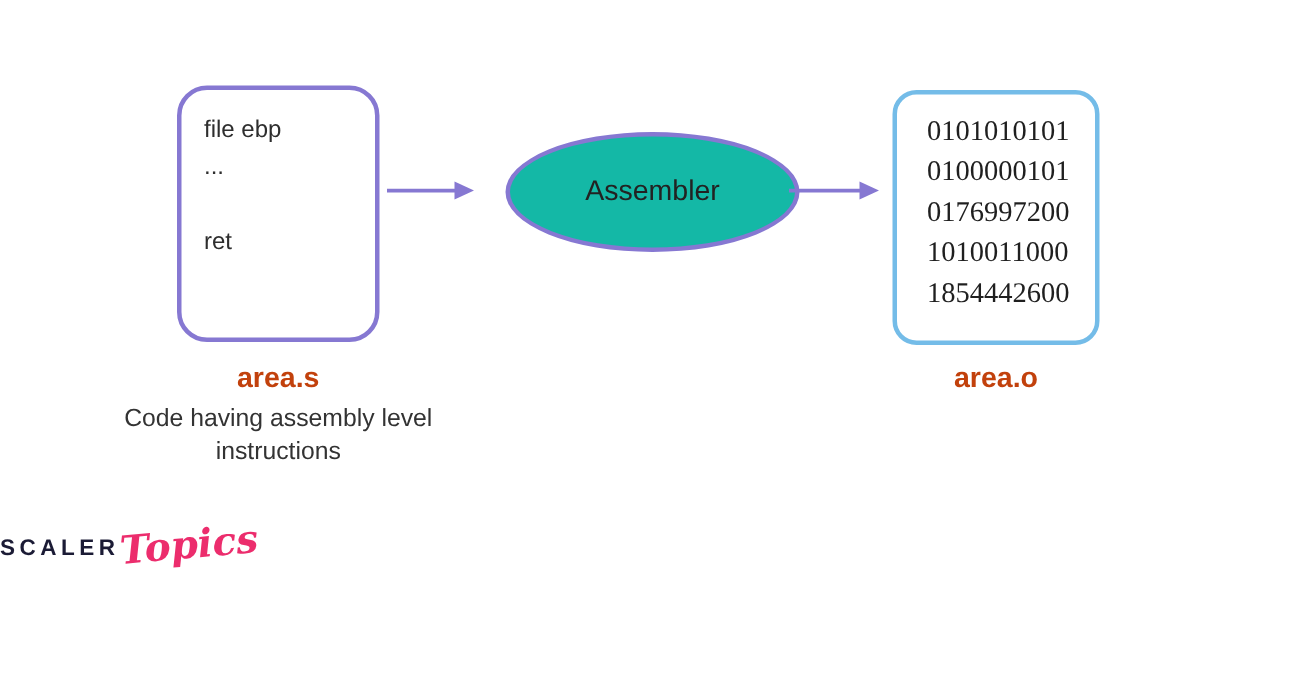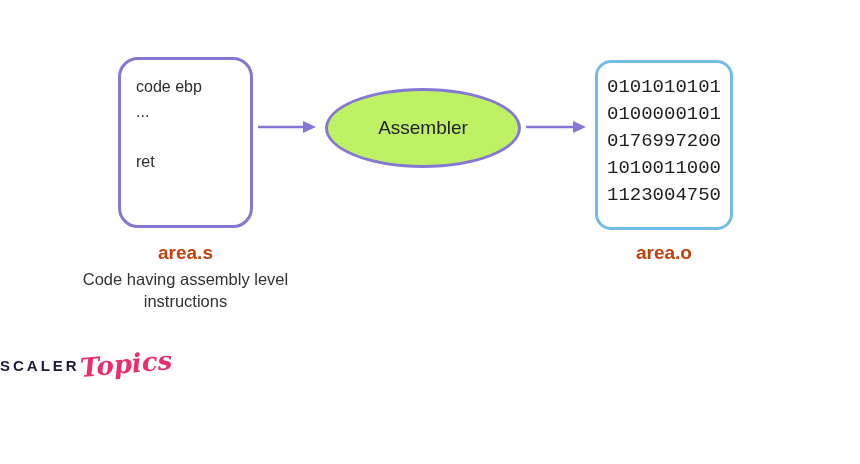--- a/index.html
+++ b/index.html
@@ -21,46 +21,47 @@
     border-radius: 20px;
     box-sizing: border-box;
     background: #ffffff;
   }
   .code-lines { padding: 14px 0 0 15px; font-size: 16px; color: #2e2e2e; }
   .code-line { height: 25px; line-height: 25px; white-space: nowrap; }
 
   
   .assembler-ellipse {
     position: absolute;
-    left: 325px; top: 88px;
+    left: 337px; top: 88px;
     width: 196px; height: 80px;
     border: 3px solid #8678D2;
     border-radius: 50%;
     box-sizing: border-box;
     display: flex; align-items: center; justify-content: center;
     font-size: 19px; color: #222222;
-    background: #bef264;
+    background: #14b8a6;
   }
 
   
   .binary-box {
     position: absolute;
     left: 595px; top: 60px;
     width: 138px; height: 170px;
     border: 3px solid #74BCE8;
     border-radius: 16px;
     box-sizing: border-box;
     background: #ffffff;
   }
   .binary-lines {
     padding-top: 11px;
-    text-align: center;
-    font-family: Liberation Mono, monospace;
+    text-align: left;
+    font-family: Liberation Serif, serif;
     font-size: 19px;
     color: #1f1f1f;
+    padding-left: 20px;
   }
   .binary-line { height: 27px; line-height: 27px; }
 
   
   .arrow { position: absolute; }
   .arrow-left  { left: 257px; top: 118px; }
   .arrow-right { left: 525px; top: 118px; }
 
   
   .caption { position: absolute; text-align: center; }
@@ -92,21 +93,21 @@
     line-height: 1.1;
   }
 </style>
 </head>
 <body>
 
 <div class="canvas">
 
   <div class="code-box">
     <div class="code-lines">
-      <div class="code-line">code ebp</div>
+      <div class="code-line">file ebp</div>
       <div class="code-line">...</div>
       <div class="code-line"></div>
       <div class="code-line">ret</div>
     </div>
   </div>
 
   <svg class="arrow arrow-left" width="60" height="18" viewBox="0 0 60 18">
     <line x1="1" y1="9" x2="47" y2="9" stroke="#8678D2" stroke-width="2.5"></line>
     <polygon points="46,3 59,9 46,15" fill="#8678D2"></polygon>
   </svg>
@@ -119,21 +120,21 @@
     <line x1="1" y1="9" x2="49" y2="9" stroke="#8678D2" stroke-width="2.5"></line>
     <polygon points="48,3 61,9 48,15" fill="#8678D2"></polygon>
   </svg>
 
   <div class="binary-box">
     <div class="binary-lines">
       <div class="binary-line">0101010101</div>
       <div class="binary-line">0100000101</div>
       <div class="binary-line">0176997200</div>
       <div class="binary-line">1010011000</div>
-      <div class="binary-line">1123004750</div>
+      <div class="binary-line">1854442600</div>
     </div>
   </div>
 
   <div class="caption caption-left">
     <div class="caption-title">area.s</div>
     <div class="caption-desc">Code having assembly level instructions</div>
   </div>
 
   <div class="caption caption-right">
     <div class="caption-title">area.o</div>

